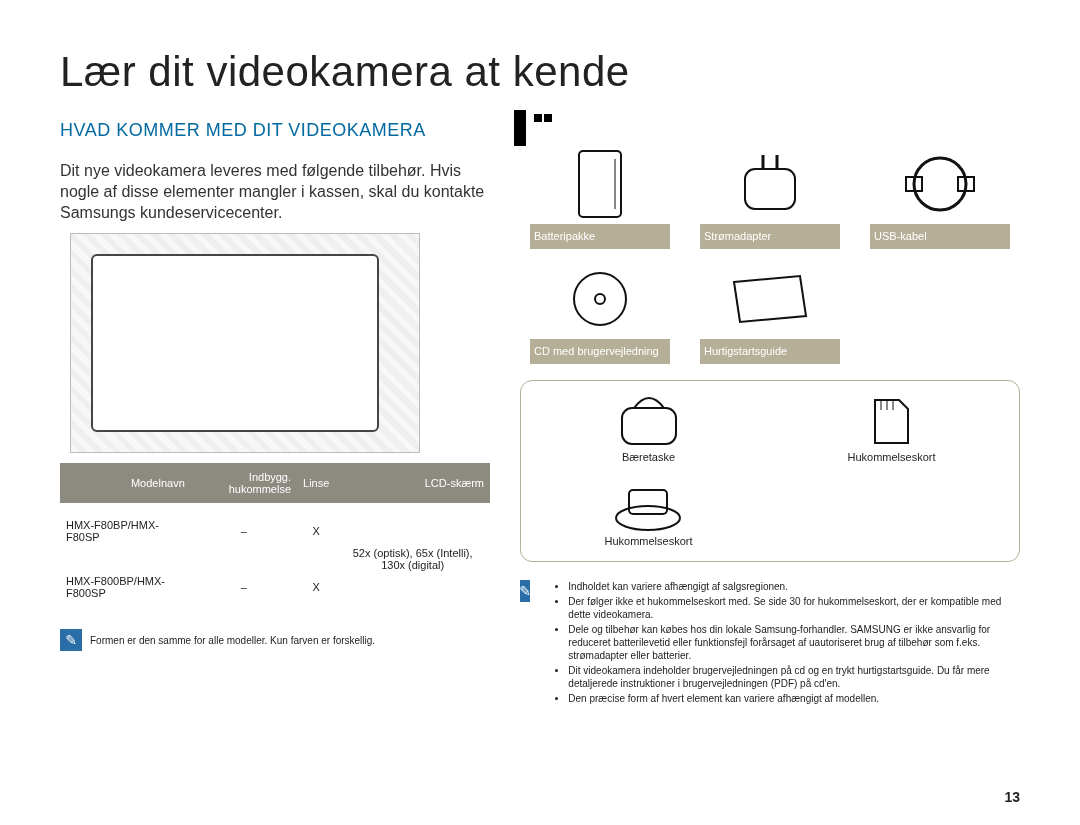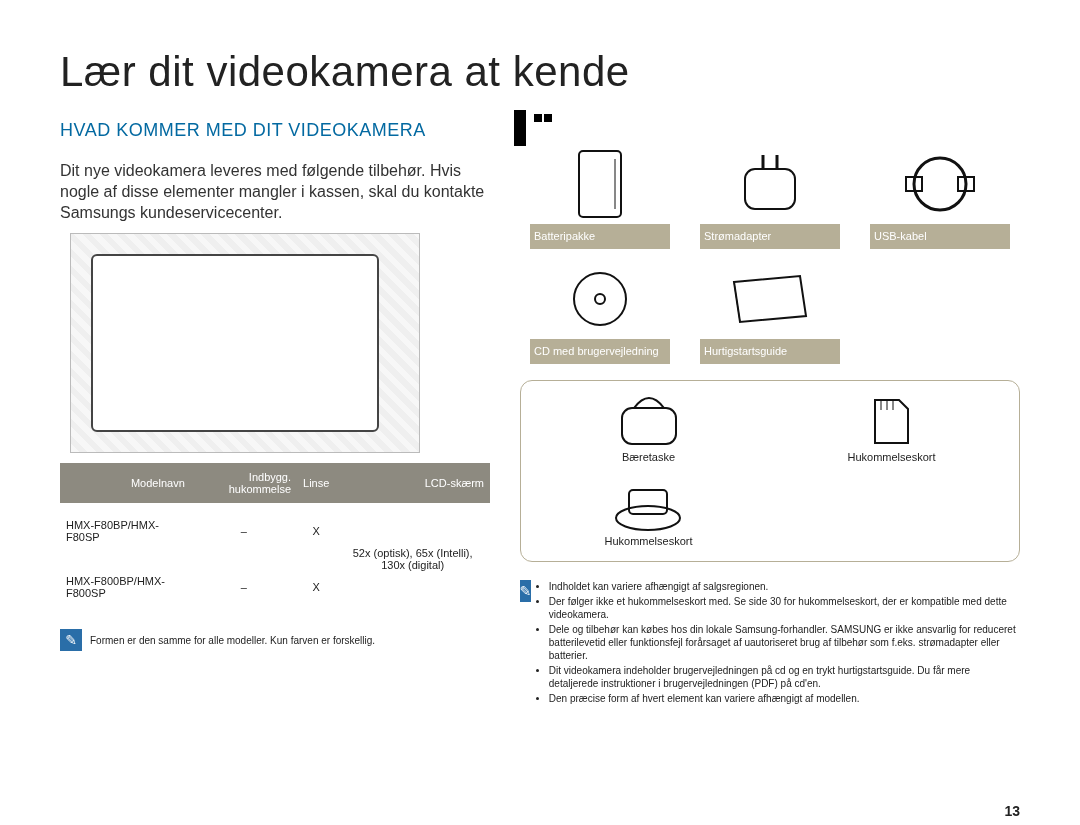--- a/index.html
+++ b/index.html
@@ -174,35 +174,35 @@
     flex-direction: column;
     align-items: center;
     font-size: 11px;
   }
   .opt-img {
     width: 90px; height: 60px;
     display:flex; align-items:center; justify-content:center;
   }
   .notes-block {
     display: flex;
-    gap: 2px;
+    gap: 22px;
     margin-top: 18px;
     font-size: 10px;
   }
   .notes-block ul {
     margin: 0;
     padding-left: 16px;
   }
   .notes-block li {
     margin-bottom: 2px;
     line-height: 1.3;
   }
   .page-number {
     position: absolute;
-    bottom: 6px;
+    bottom: 20px;
     right: 60px;
     font-size: 14px;
     font-weight: 600;
   }
   
   svg { display:block; }
 </style>
 </head>
 <body>
 

